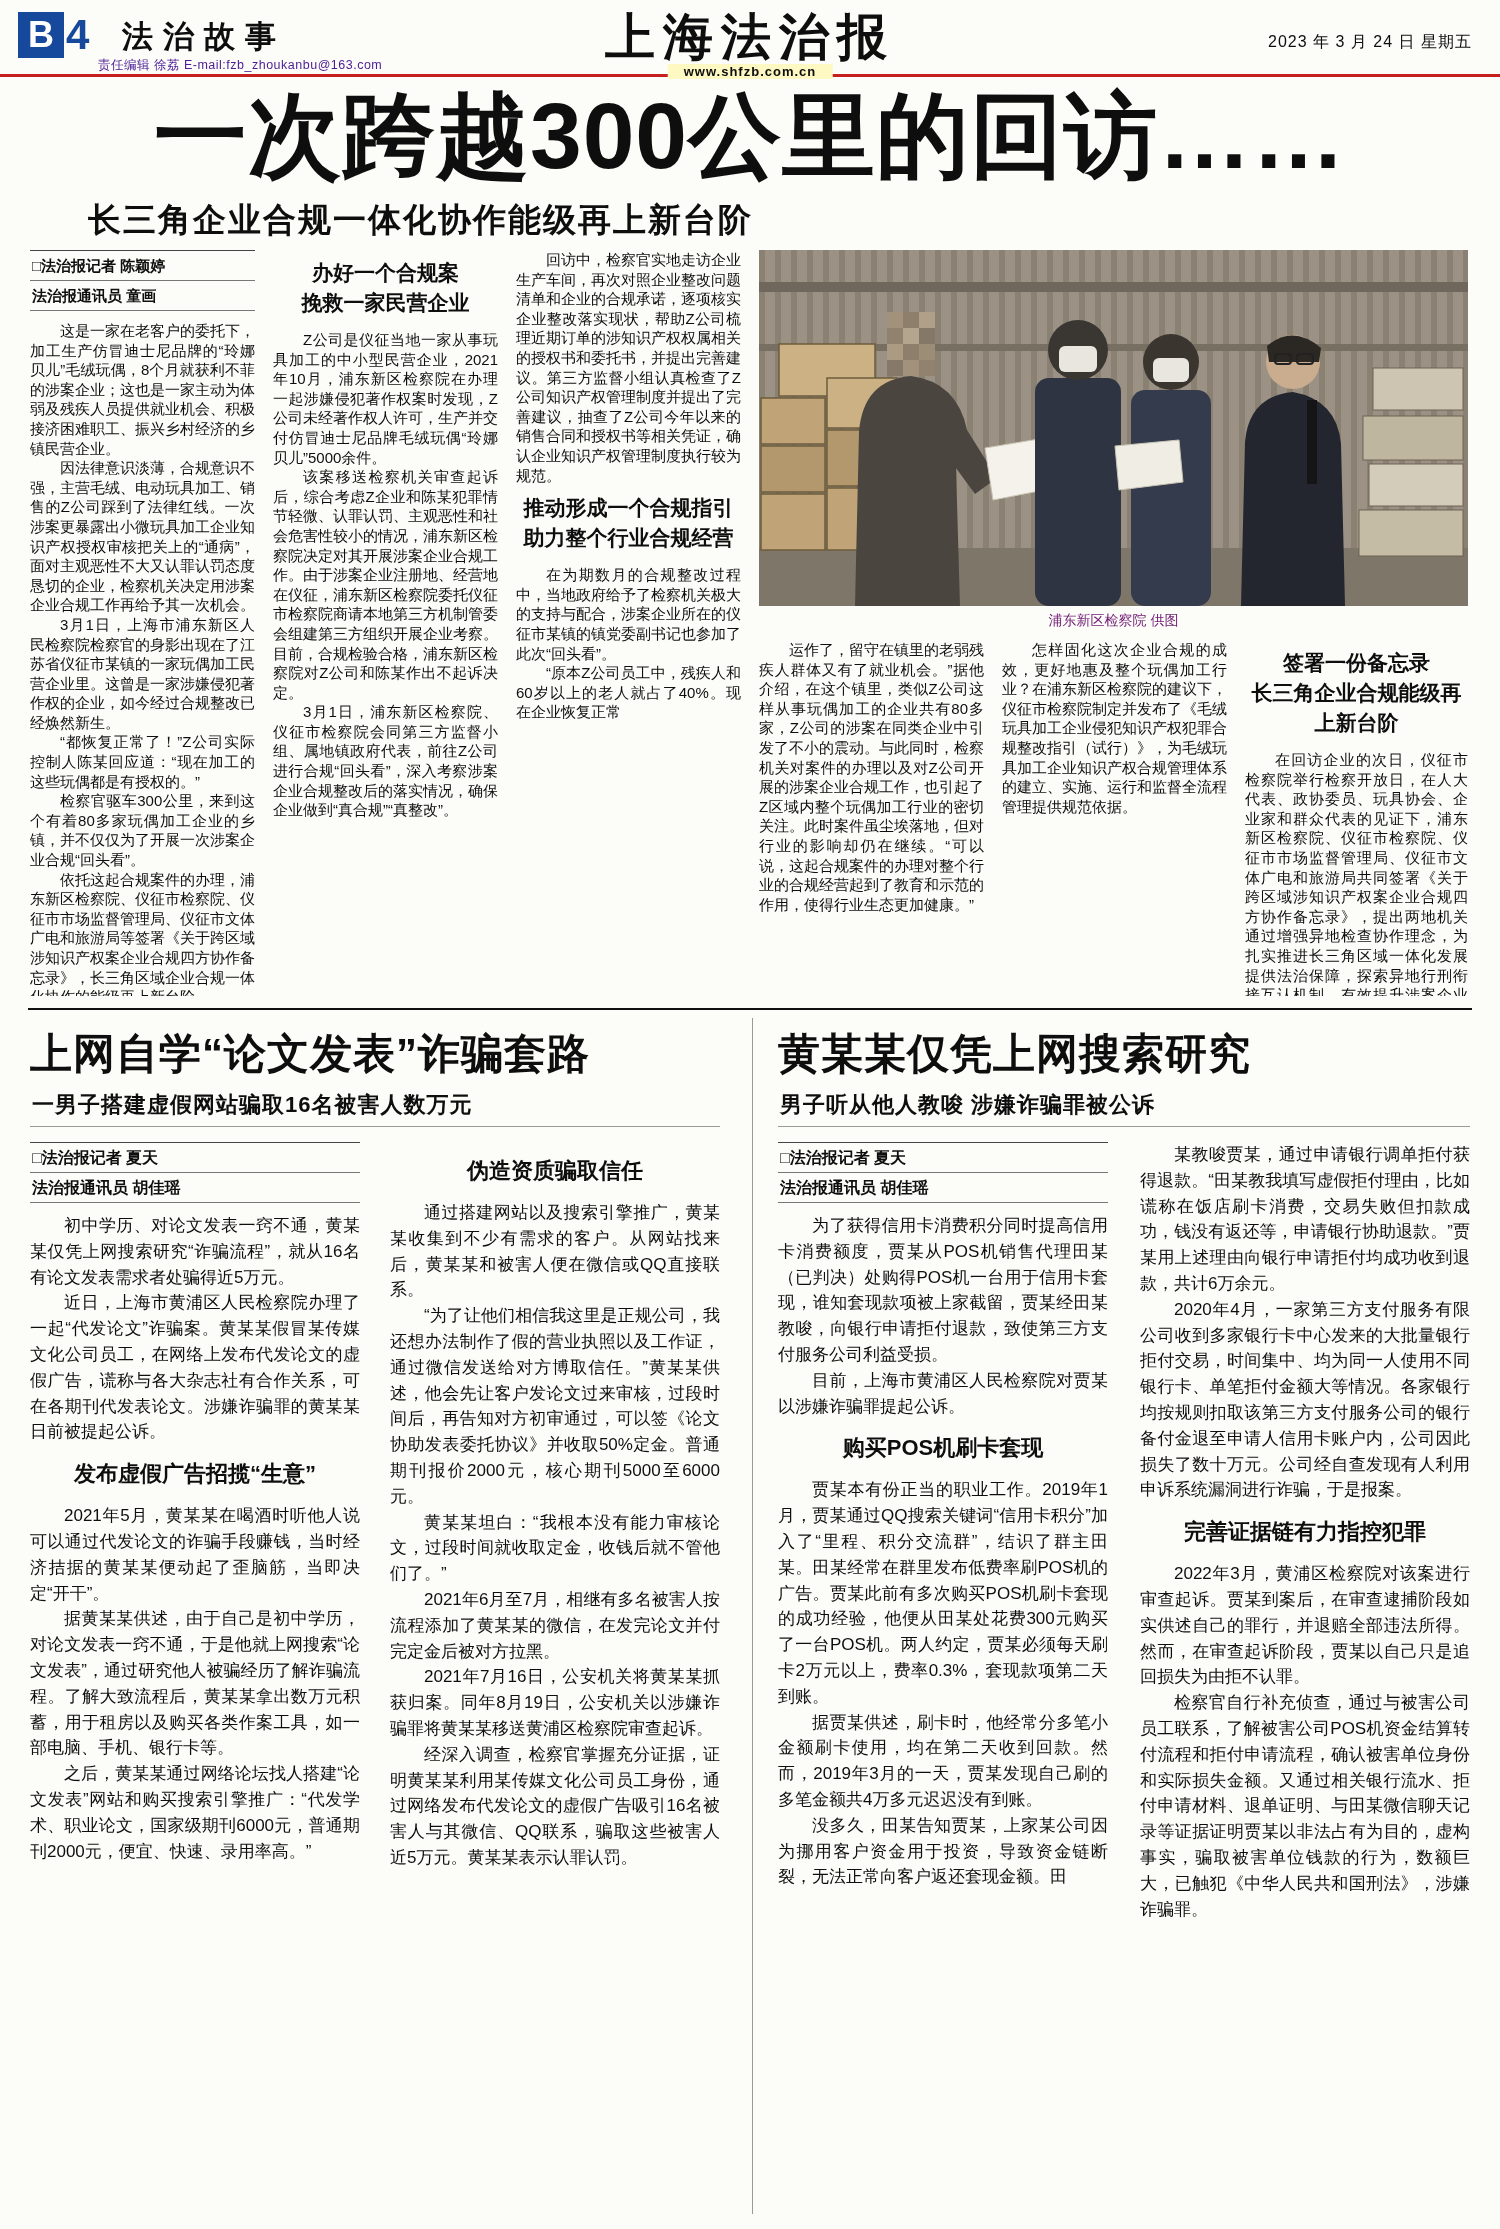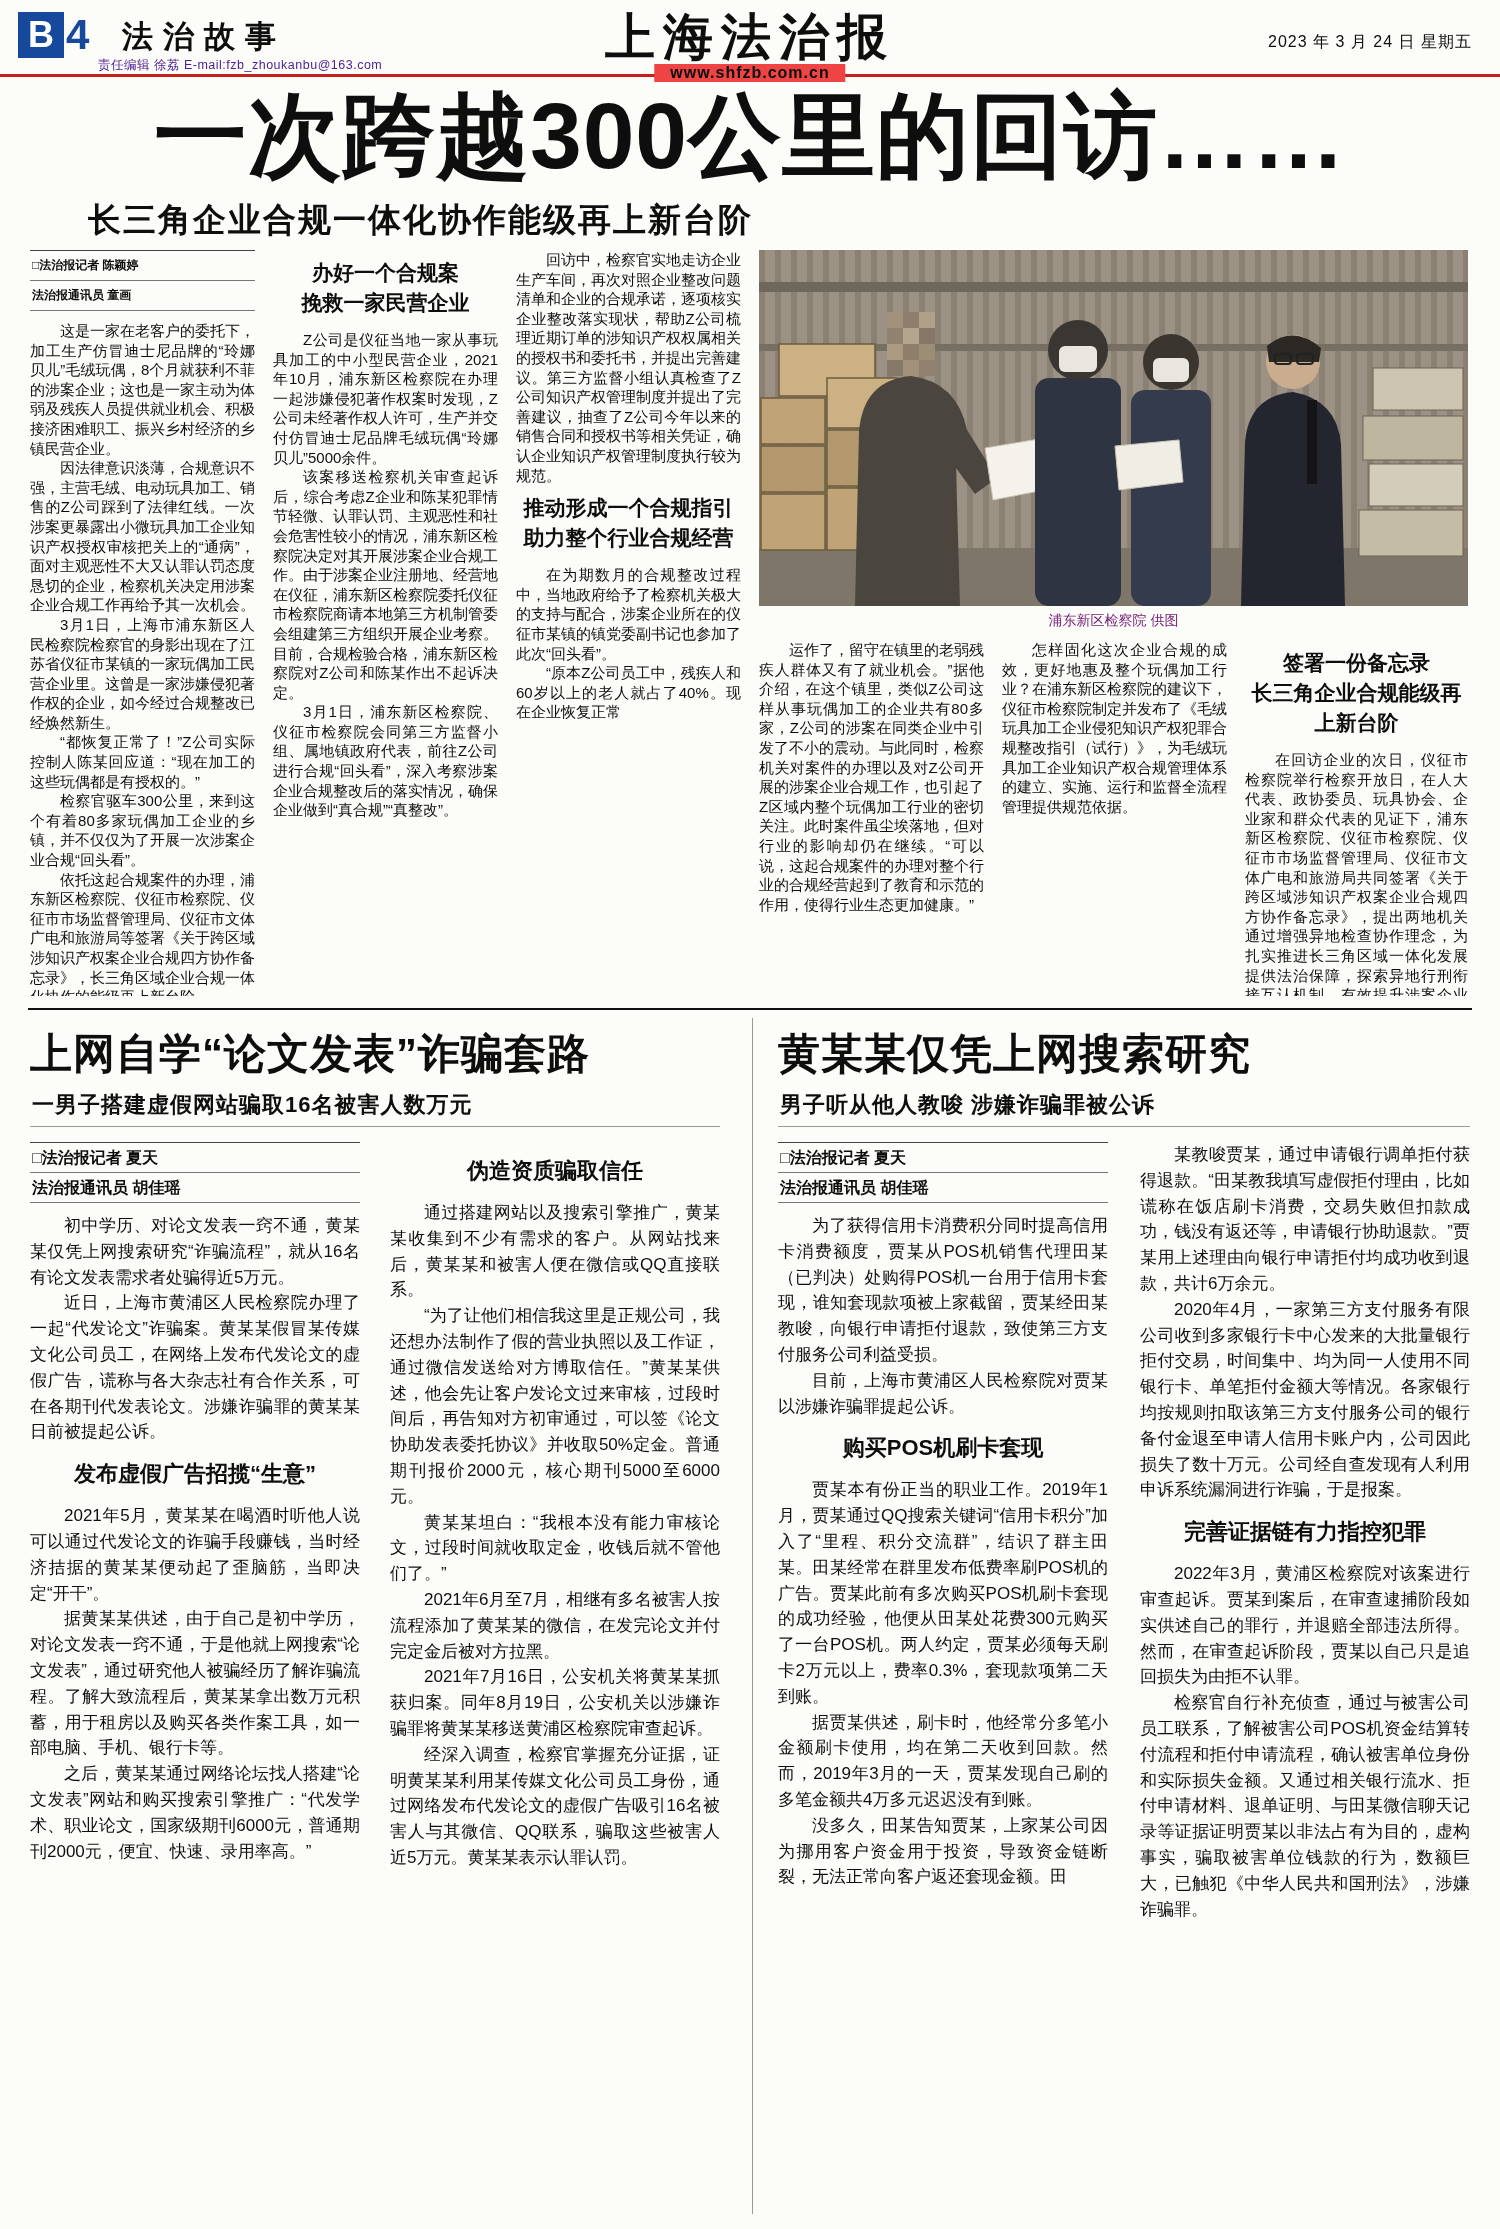--- a/index.html
+++ b/index.html
@@ -11,36 +11,36 @@
   
   .pagecode { left:18px; top:12px; display:flex; align-items:flex-start; }
   .b-box { width:46px; height:46px; background:#16489c; color:#fff; font-size:36px; font-weight:bold;
            display:flex; align-items:center; justify-content:center; }
   .four  { color:#16489c; font-size:42px; font-weight:bold; line-height:46px; margin-left:2px; }
   .section-name { left:122px; top:16px; font-size:31px; font-weight:bold; letter-spacing:10px; }
   .editor-line  { left:98px; top:57px; font-size:12.5px; color:#4c1d95; letter-spacing:0.5px; }
   .red-rule { left:0; top:74px; width:100%; height:3px; background:#c5201d; }
   .masthead { left:50%; top:4px; transform:translateX(-50%); font-family:"DejaVu Serif", serif;
               font-weight:bold; font-size:50px; letter-spacing:8px; white-space:nowrap; }
-  .website  { left:50%; top:64px; transform:translateX(-50%); font-size:16px; font-weight:bold;
-              background:#ef4444; padding:0 16px; z-index:2; letter-spacing:1px; }
+  .website  { left:50%; top:64px; transform:translateX(-50%); font-size:13px; font-weight:bold;
+              background:#fef9c3; padding:0 16px; z-index:2; letter-spacing:1px; }
   .dateline { right:28px; top:32px; font-size:16px; letter-spacing:1px; }
 
   
   .headline { left:0; top:88px; width:100%; text-align:center; font-size:93px; font-weight:900;
               line-height:1.05; letter-spacing:1px; white-space:nowrap; }
   .subheadline { left:88px; top:198px; font-size:33px; font-weight:bold; letter-spacing:2px; }
 
   
   .col { position:absolute; text-align:justify; overflow:hidden; }
   .main-col { top:250px; height:746px; width:225px; font-size:15px; line-height:19.6px; }
   .main-col-lower { top:640px; height:356px; width:225px; font-size:15px; line-height:19.6px; }
   .para { text-indent:2em; }
   .byline { border-top:1.5px solid #444; margin-bottom:10px; }
-  .byline p { text-indent:0; font-size:12px; line-height:21px; padding:4px 2px;
+  .byline p { text-indent:0; font-size:15px; line-height:21px; padding:4px 2px;
               border-bottom:1px solid #777; font-weight:bold; }
   .inner-h { text-align:center; font-weight:bold; white-space:pre-line; font-size:21px;
              line-height:30px; margin:8px 0 12px; }
 
   .photo { left:759px; top:250px; width:709px; height:356px; background:#8a8173; overflow:hidden; }
   .photo-caption { left:759px; top:612px; width:709px; text-align:center; font-size:14px; color:#701a75; }
 
   .mid-rule { left:28px; top:1008px; width:1444px; height:2px; background:#111; }
   .v-rule   { left:752px; top:1018px; width:1px; height:1196px; background:#9a9a94; }
 

